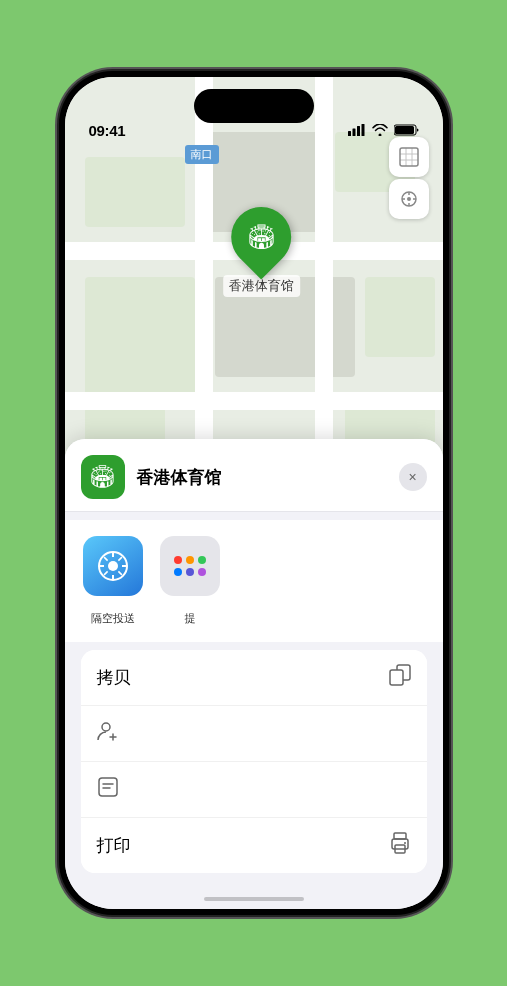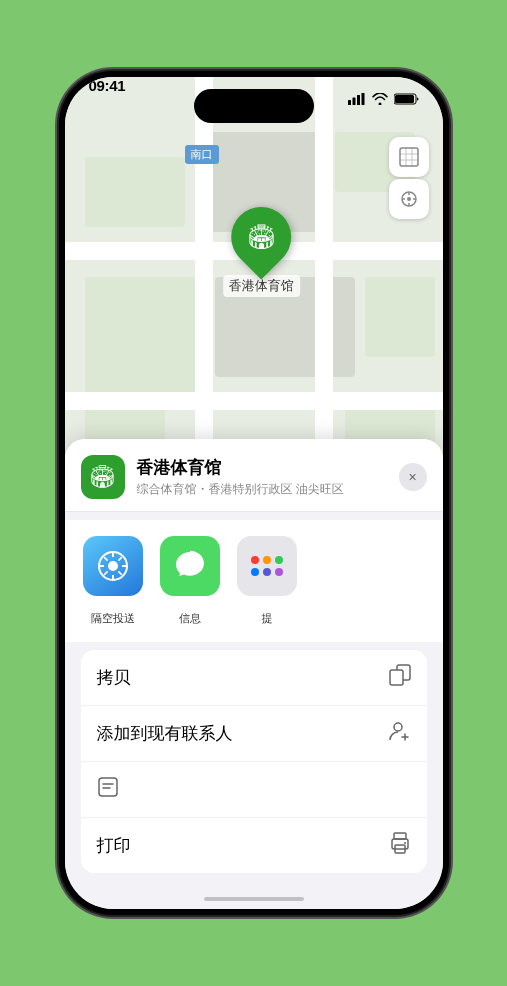--- a/index.html
+++ b/index.html
@@ -36,23 +36,24 @@
       transform: translateX(-50%);
       width: 120px;
       height: 34px;
       background: #000;
       border-radius: 20px;
       z-index: 100;
     }
     
     .status-bar {
       position: absolute;
-      top: 0; left: 0; right: 0;
+      top: 16px; left: 0; right: 0;
       height: 54px;
       display: flex;
+      align-items: flex-end;
       justify-content: space-between;
       padding: 0 24px 8px;
       z-index: 50;
       color: #000;
     }
     .status-time {
       font-size: 15px;
       font-weight: 600;
       letter-spacing: -0.3px;
     }
@@ -375,47 +376,38 @@
         <div class="pin-label">香港体育馆</div>
       </div>
     </div>
 
     <div class="bottom-sheet">
 
       <div class="sheet-header">
         <div class="venue-icon">🏟</div>
         <div class="venue-info">
           <div class="venue-name">香港体育馆</div>
-          <div class="venue-subtitle">综合体育馆・香港特别行政区 油尖旺区</div>
         </div>
         <div class="close-btn">×</div>
       </div>
 
       <div class="share-row">
 
         <div class="share-item">
           <div class="share-icon share-icon-airdrop">
             <svg width="32" height="32" viewBox="0 0 32 32">
                 <circle cx="16" cy="16" r="14" fill="none" stroke="white" stroke-width="2"></circle>
                 <circle cx="16" cy="16" r="5" fill="white"></circle>
                 <path d="M16 2v5M16 25v5M2 16h5M25 16h5" stroke="white" stroke-width="2"></path>
                 <path d="M7.1 7.1l3.5 3.5M21.4 21.4l3.5 3.5M7.1 24.9l3.5-3.5M21.4 10.6l3.5-3.5" stroke="white" stroke-width="1.5"></path>
               </svg>
           </div>
           <span class="share-label">隔空投送</span>
         </div>
 
-        <div class="share-item">
-          <div class="share-icon share-icon-message">
-            <svg width="36" height="36" viewBox="0 0 36 36">
-                <path d="M18 4C10.3 4 4 9.6 4 16.5c0 3.5 1.6 6.7 4.2 9L7 28l5-1.5c1.8.8 3.8 1.2 6 1.2C25.7 27.7 32 22.1 32 15.2 32 8.3 25.7 2.7 18 2.7z" fill="white"></path>
-              </svg>
-          </div>
-          <span class="share-label">信息</span>
-        </div>
 
 
 
         <div class="share-item">
           <div style="width:60px;height:60px;background:#e5e5ea;border-radius:14px;display:flex;align-items:center;justify-content:center;">
             <div style="display:flex;flex-direction:column;gap:4px;align-items:center;">
               <div style="display:flex;gap:4px;">
                 <div style="width:8px;height:8px;border-radius:50%;background:#ff3b30;"></div>
                 <div style="width:8px;height:8px;border-radius:50%;background:#ff9500;"></div>
                 <div style="width:8px;height:8px;border-radius:50%;background:#34c759;"></div>
@@ -438,21 +430,20 @@
           <span class="action-icon">
             <svg width="22" height="22" viewBox="0 0 22 22">
                 <rect x="8" y="1" width="13" height="15" rx="2" stroke="#666" stroke-width="1.5" fill="none"></rect>
                 <rect x="1" y="6" width="13" height="15" rx="2" stroke="#666" stroke-width="1.5" fill="white"></rect>
               </svg>
           </span>
         </div>
 
 
         <div class="action-item">
-          <span class="action-text">添加到现有联系人</span>
           <span class="action-icon">
             <svg width="22" height="22" viewBox="0 0 22 22">
                 <circle cx="9" cy="7" r="4" stroke="#666" stroke-width="1.5" fill="none"></circle>
                 <path d="M1 20c0-4.4 3.6-8 8-8" stroke="#666" stroke-width="1.5" fill="none"></path>
                 <path d="M16 14v6M13 17h6" stroke="#666" stroke-width="1.5" stroke-linecap="round"></path>
               </svg>
           </span>
         </div>
 
         <div class="action-item">

